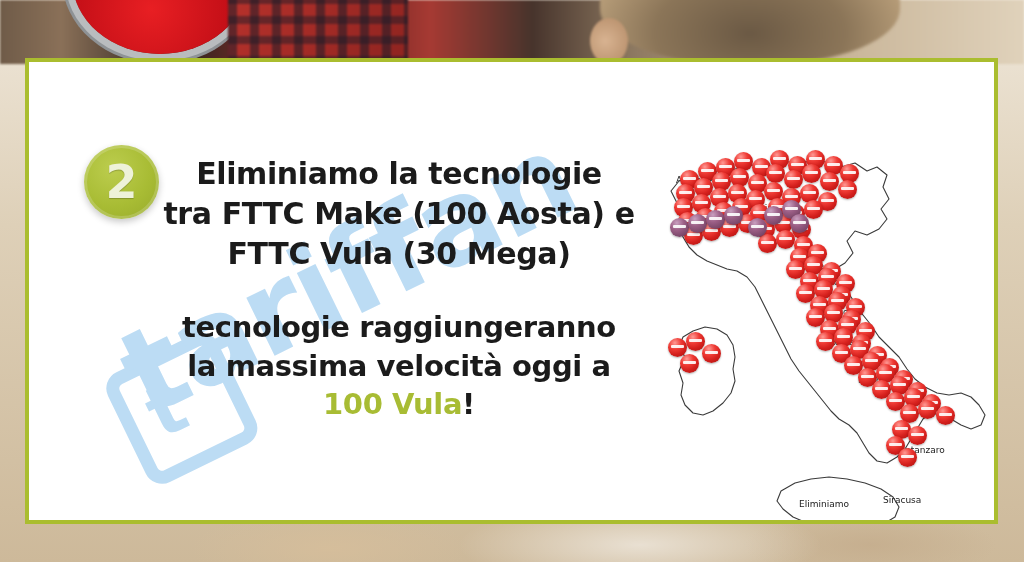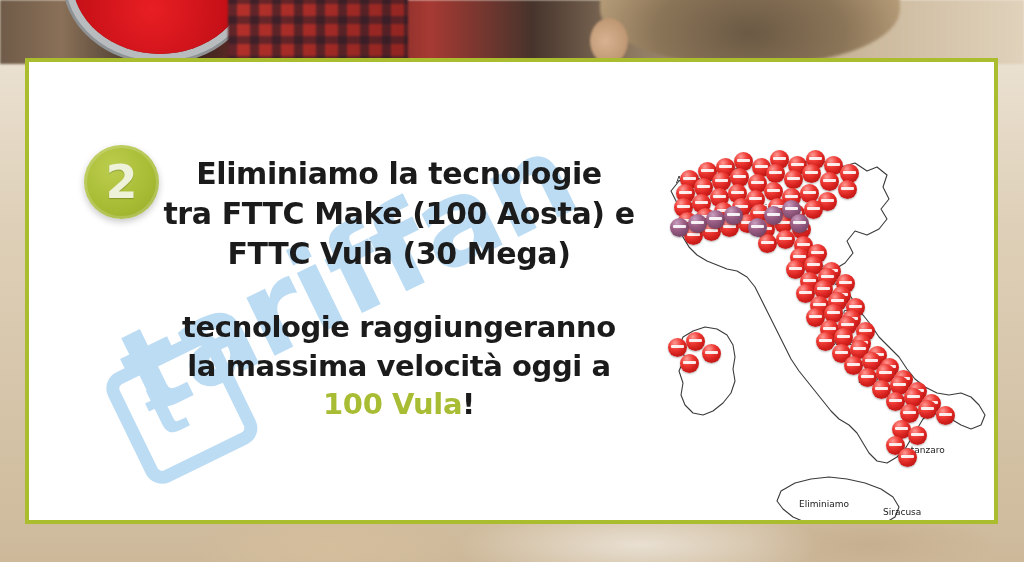--- a/index.html
+++ b/index.html
@@ -226,21 +226,21 @@
 
     <div class="city-label" style="left:27px;  top:18px;">Aosta</div>
     <div class="city-label" style="left:100px; top:46px;">Pavia</div>
     <div class="city-label" style="left:143px; top:104px;">Firenze</div>
     <div class="city-label" style="left:160px; top:120px;">Arezzo</div>
     <div class="city-label" style="left:174px; top:150px;">Perugia</div>
     <div class="city-label" style="left:180px; top:180px;">Roma</div>
     <div class="city-label" style="left:209px; top:218px;">Napoli</div>
     <div class="city-label" style="left:250px; top:288px;">Catanzaro</div>
     <div class="city-label" style="left:150px; top:342px;">Eliminiamo</div>
-    <div class="city-label" style="left:234px; top:350px;">Siracusa</div>
+    <div class="city-label" style="left:234px; top:338px;">Siracusa</div>
 
     <div id="pins">
         <div class="pin" style="left: 30.5px; top: 12.5px;"></div>
         <div class="pin" style="left: 48.5px; top: 4.5px;"></div>
         <div class="pin" style="left: 66.5px; top: 0.5px;"></div>
         <div class="pin" style="left: 84.5px; top: -5.5px;"></div>
         <div class="pin" style="left: 102.5px; top: 0.5px;"></div>
         <div class="pin" style="left: 120.5px; top: -7.5px;"></div>
         <div class="pin" style="left: 138.5px; top: -1.5px;"></div>
         <div class="pin" style="left: 156.5px; top: -7.5px;"></div>

